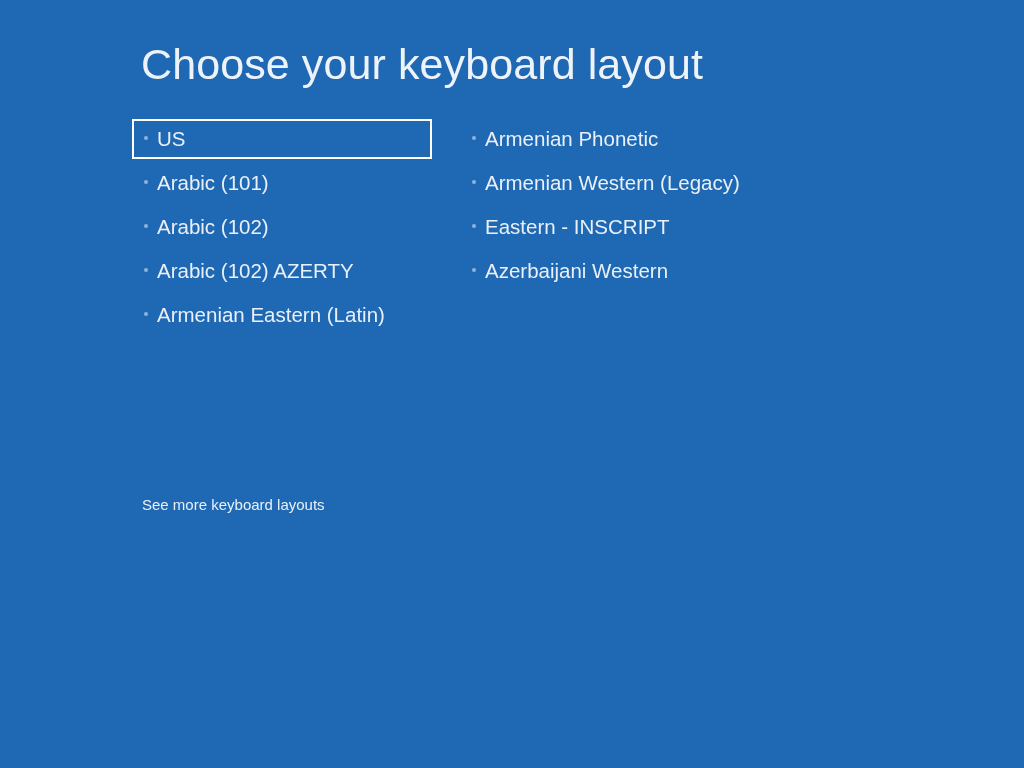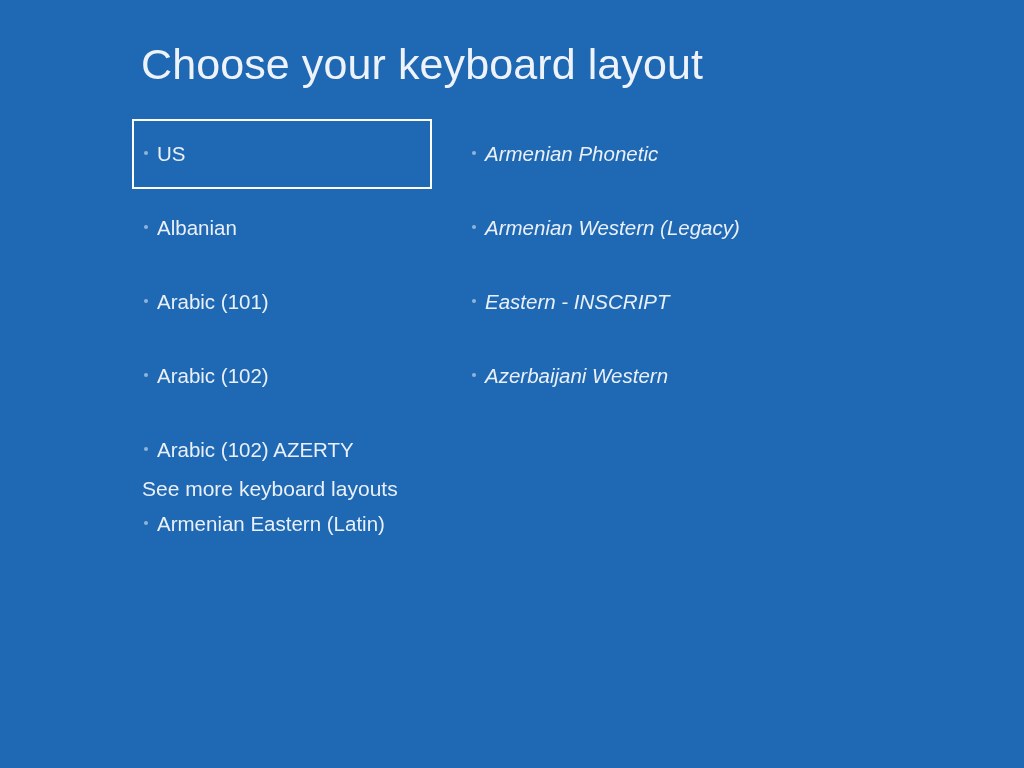--- a/index.html
+++ b/index.html
@@ -41,33 +41,32 @@
     position: absolute;
     top: 119px;
   }
   #column-left  { left: 132px; width: 300px; }
   #column-right { left: 458px; width: 330px; }
 
   
   .option-row {
     position: relative;
     box-sizing: border-box;
-    height: 70px;
+    height: 40px;
     display: flex;
     align-items: center;
     padding-left: 10px;
     margin-bottom: 4px;
     border: 2px solid transparent;
   }
   .option-row.selected {
     border-color: #ffffff;
   }
   #column-right .option-row {
     padding-left: 12px;
-    font-style: italic;
   }
 
   .bullet-dot {
     width: 4px;
     height: 4px;
     border-radius: 50%;
     background: #8fb4da;
     flex: 0 0 auto;
     margin-right: 9px;
     position: relative;
@@ -78,44 +77,40 @@
     line-height: 26px;
     font-weight: 300;
     color: #e9f0f7;
     white-space: nowrap;
   }
 
   
   #see-more-link {
     position: absolute;
     left: 142px;
-    top: 476px;
-    font-size: 21px;
+    top: 492px;
+    font-size: 15px;
     line-height: 26px;
     font-weight: 300;
     color: #e9f0f7;
     white-space: nowrap;
     cursor: default;
   }
 </style>
 </head>
 <body>
 
 <div id="screen">
 
   <div id="page-title">Choose your keyboard layout</div>
 
   <div class="column" id="column-left">
       <div class="option-row selected">
         <span class="bullet-dot"></span>
         <span class="option-label">US</span>
-      </div>
-      <div class="option-row">
-        <span class="bullet-dot"></span>
-        <span class="option-label">Albanian</span>
       </div>
       <div class="option-row">
         <span class="bullet-dot"></span>
         <span class="option-label">Arabic (101)</span>
       </div>
       <div class="option-row">
         <span class="bullet-dot"></span>
         <span class="option-label">Arabic (102)</span>
       </div>
       <div class="option-row">

